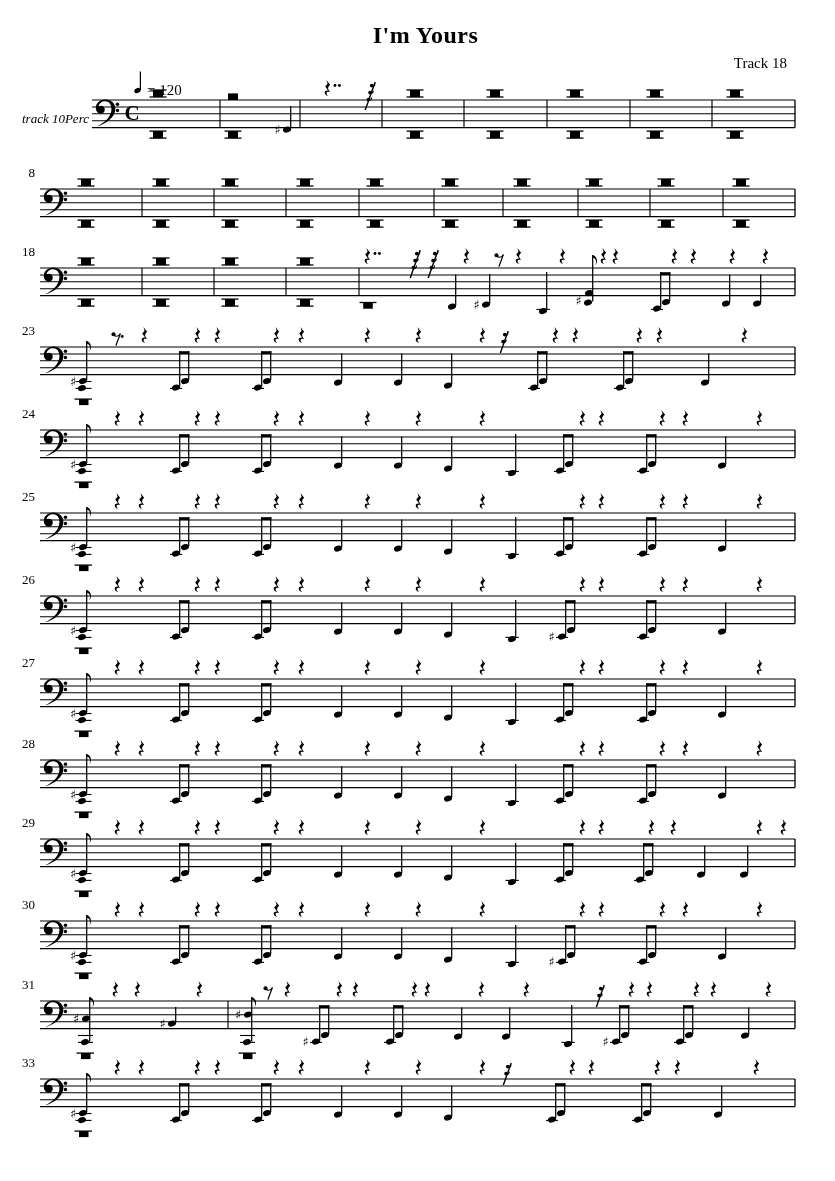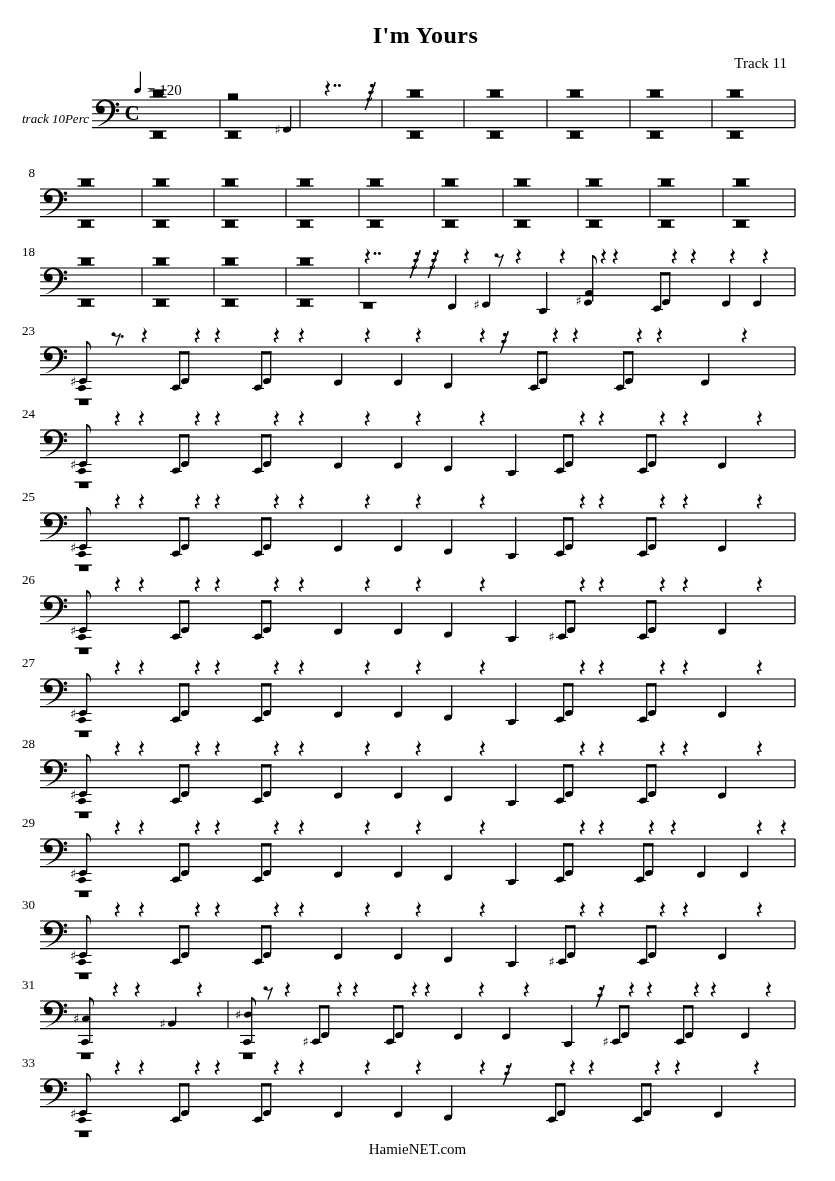--- a/index.html
+++ b/index.html
@@ -25,23 +25,22 @@
   }
   svg{position:absolute;left:0;top:0;}
   svg text{font-family:"Liberation Serif",serif;}
   svg text.acc{font-family:"DejaVu Sans",sans-serif;}
 </style>
 </head>
 <body>
 
 <div class="page">
   <div class="page-title">I'm Yours</div>
-  <div class="track-label">Track 11</div>
+  <div class="track-label">Track 18</div>
   <div class="staff-label">track 10Perc</div>
-  <div class="site-footer">HamieNET.com</div>
   <svg id="score" width="835" height="1181" viewBox="0 0 835 1181">
       <g>
         <line x1="92" y1="100" x2="795" y2="100" stroke="#000000" stroke-width="1.05"></line>
         <line x1="92" y1="106.9" x2="795" y2="106.9" stroke="#000000" stroke-width="1.05"></line>
         <line x1="92" y1="113.8" x2="795" y2="113.8" stroke="#000000" stroke-width="1.05"></line>
         <line x1="92" y1="120.7" x2="795" y2="120.7" stroke="#000000" stroke-width="1.05"></line>
         <line x1="92" y1="127.6" x2="795" y2="127.6" stroke="#000000" stroke-width="1.05"></line>
         <line x1="795" y1="100" x2="795" y2="127.6" stroke="#000000" stroke-width="1.3"></line>
         <line x1="220" y1="100" x2="220" y2="127.6" stroke="#000000" stroke-width="1.15"></line>
         <line x1="300" y1="100" x2="300" y2="127.6" stroke="#000000" stroke-width="1.15"></line>

